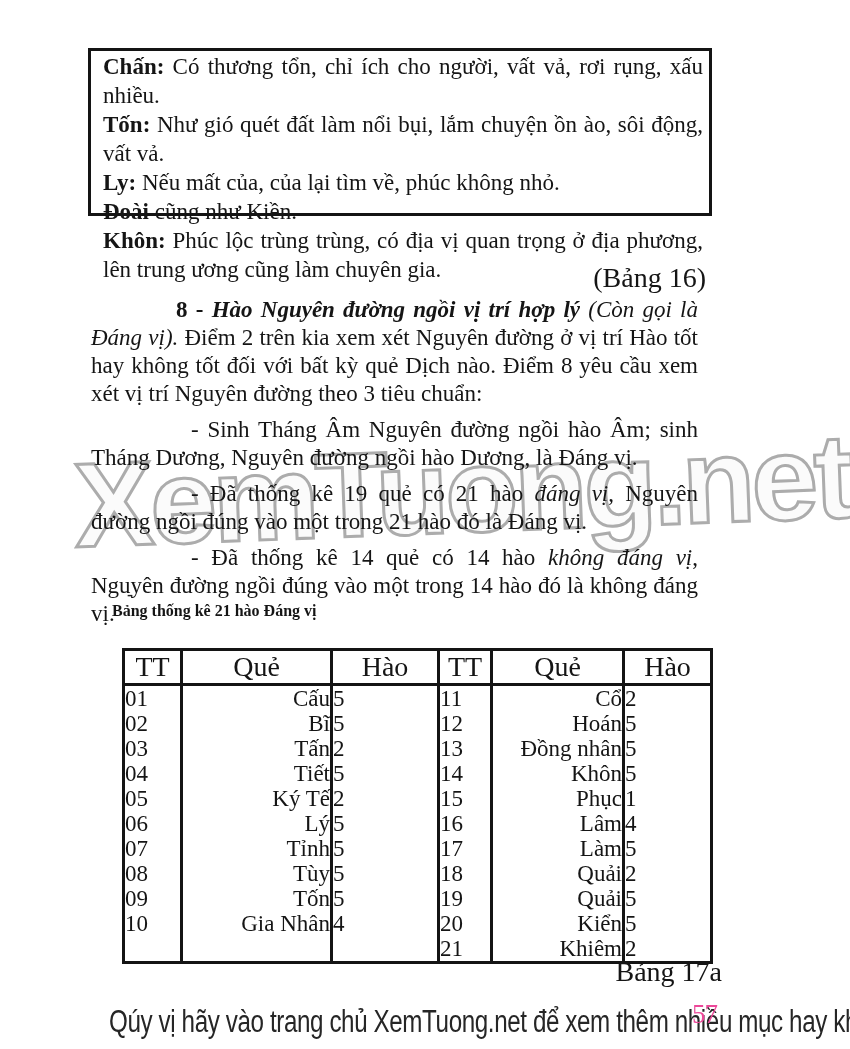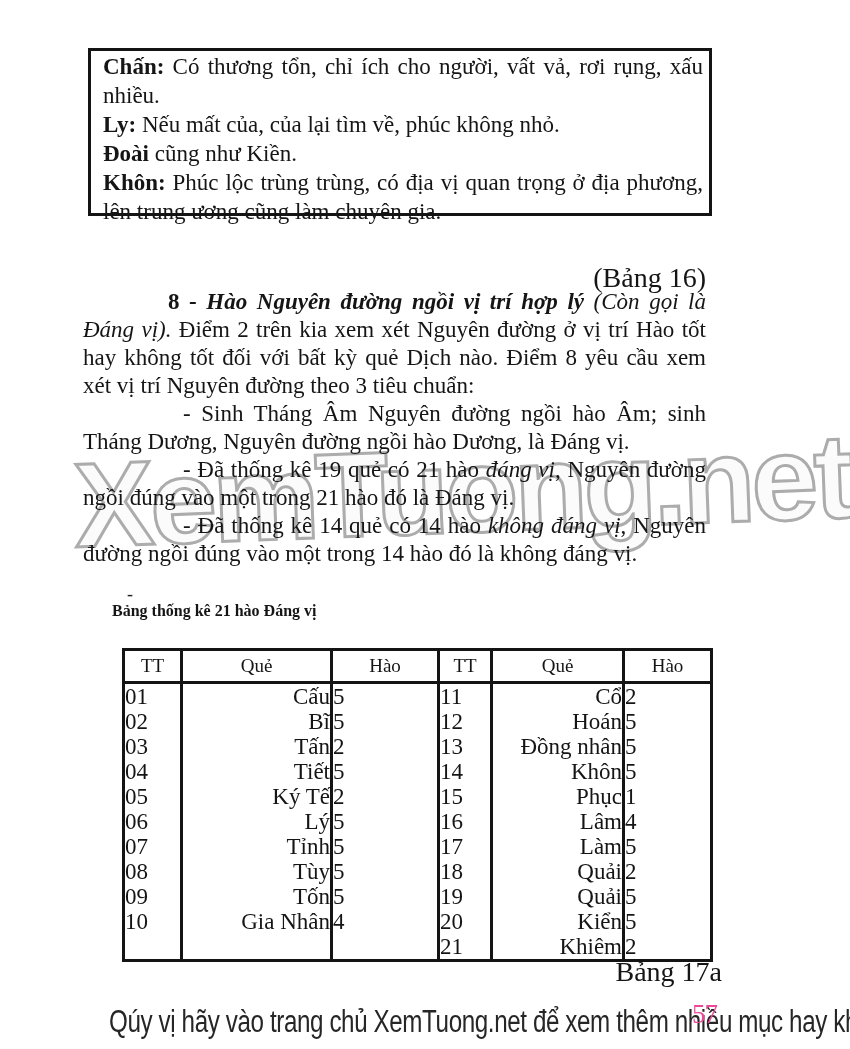--- a/index.html
+++ b/index.html
@@ -35,21 +35,21 @@
   }
   .bang17a {
     position:absolute; left:122px; top:956px; width:600px;
     text-align:right; font-size:28px;
   }
   
   .main-text {
     position:absolute; left:83px; top:288px; width:623px;
     font-size:23px; line-height:28px; text-align:justify;
   }
-  .main-text p { margin:0; }
+  .main-text p { margin:8px; }
   .p-head { text-indent:85px; }
   .p-head .num { font-weight:bold; }
   .p-head .title { font-weight:bold; font-style:italic; }
   .p-head .paren { font-style:italic; }
   .bullet { text-indent:100px; }
   .bullet .it { font-style:italic; }
   .artifact {
     position:absolute; left:127px; top:584px; font-size:18px; color:#222;
   }
   
@@ -58,21 +58,21 @@
     font-size:16px; font-weight:bold;
   }
   table.stats {
     position:absolute; left:122px; top:648px; width:588px;
     border-collapse:collapse; table-layout:fixed;
     font-size:23px;
   }
   table.stats { border:3px solid #141414; }
   table.stats th {
     border:3px solid #141414; font-weight:normal;
-    height:33px; font-size:19px; padding:0;
+    height:33px; font-size:28px; padding:0;
   }
   table.stats td {
     border-left:3px solid #141414; border-right:3px solid #141414;
     border-top:none; border-bottom:none;
     height:25px; padding:0; line-height:25px; overflow:hidden;
   }
   .col-tt  { width:58px;  text-align:center; }
   .col-q1  { width:150px; }
   .col-h1  { width:107px; text-align:center; }
   .col-tt2 { width:53px;  text-align:center; }
@@ -95,20 +95,21 @@
 <body>
 
 <div class="page">
 
   <div class="watermark">XemTuong.net</div>
 
   <div class="content">
 
     <div class="summary-box">
       <p><span class="lead">Chấn:</span><span> Có thương tổn, chỉ ích cho người, vất vả, rơi rụng, xấu nhiều.</span></p>
+      <p><span class="lead">Tốn:</span><span> Như gió quét đất làm nổi bụi, lắm chuyện ồn ào, sôi động, vất vả.</span></p>
       <p><span class="lead">Ly:</span><span> Nếu mất của, của lại tìm về, phúc không nhỏ.</span></p>
       <p><span class="lead">Đoài</span><span> cũng như Kiền.</span></p>
       <p><span class="lead">Khôn:</span><span> Phúc lộc trùng trùng, có địa vị quan trọng ở địa phương, lên trung ương cũng làm chuyên gia.</span></p>
     </div>
 
     <div class="bang16">(Bảng 16)</div>
 
     <div class="main-text">
       <p class="p-head"><span class="num">8 - </span><span class="title">Hào Nguyên đường ngồi vị trí hợp lý </span><span class="paren">(Còn gọi là Đáng vị).</span><span> Điểm 2 trên kia xem xét Nguyên đường ở vị trí Hào tốt hay không tốt đối với bất kỳ quẻ Dịch nào. Điểm 8 yêu cầu xem xét vị trí Nguyên đường theo 3 tiêu chuẩn:</span></p>
       <p class="bullet">- Sinh Tháng Âm Nguyên đường ngồi hào Âm; sinh Tháng Dương, Nguyên đường ngồi hào Dương, là Đáng vị.</p>

